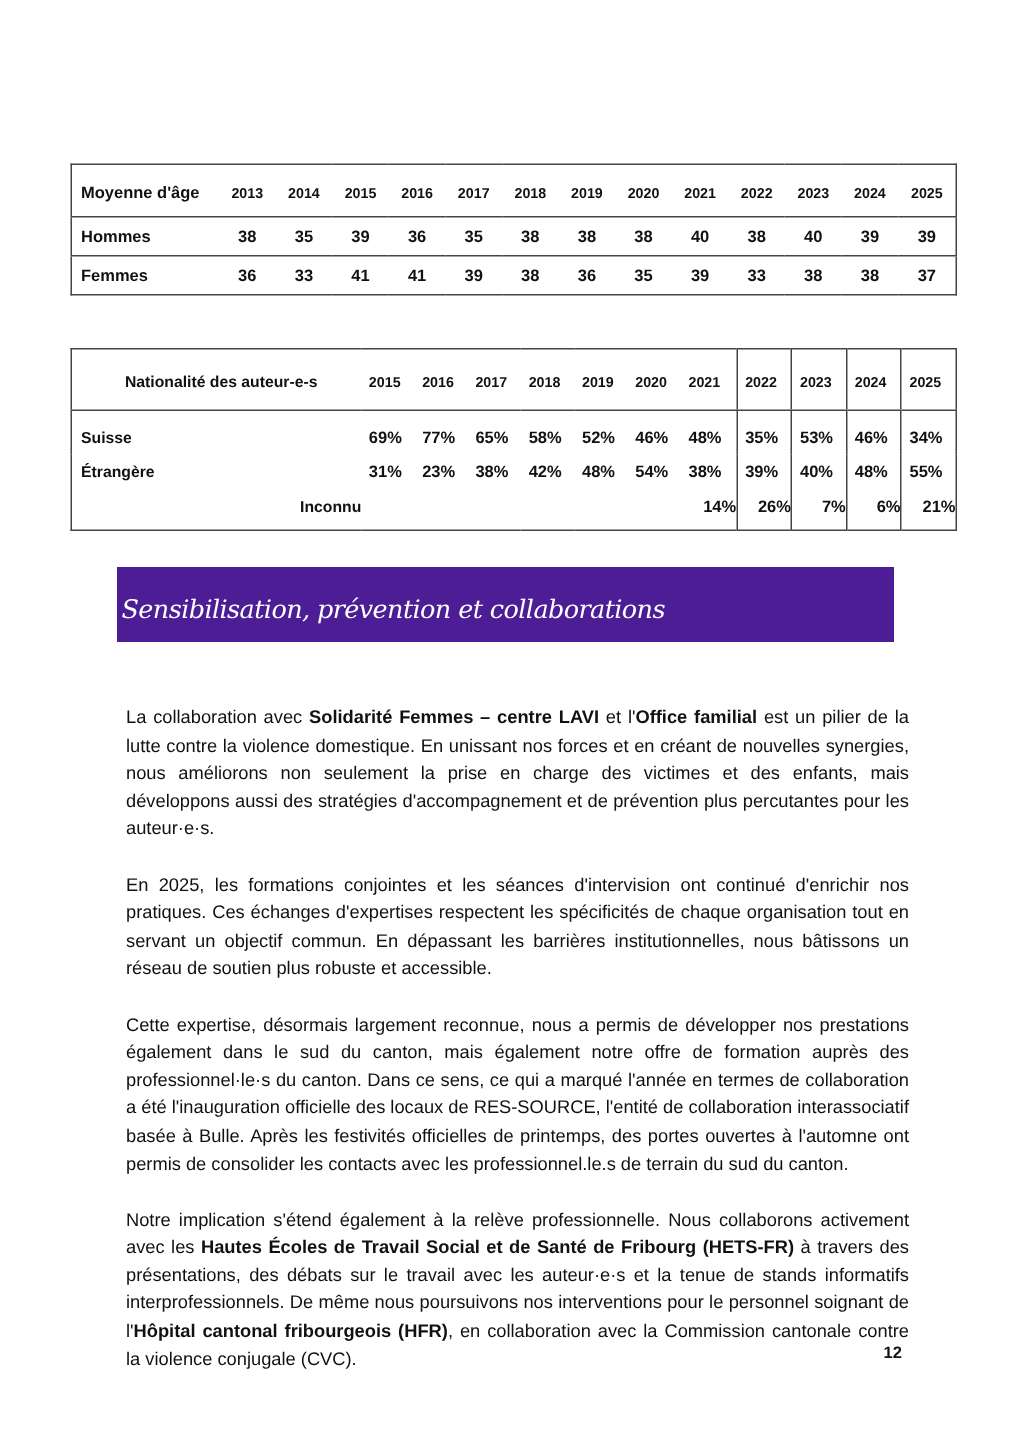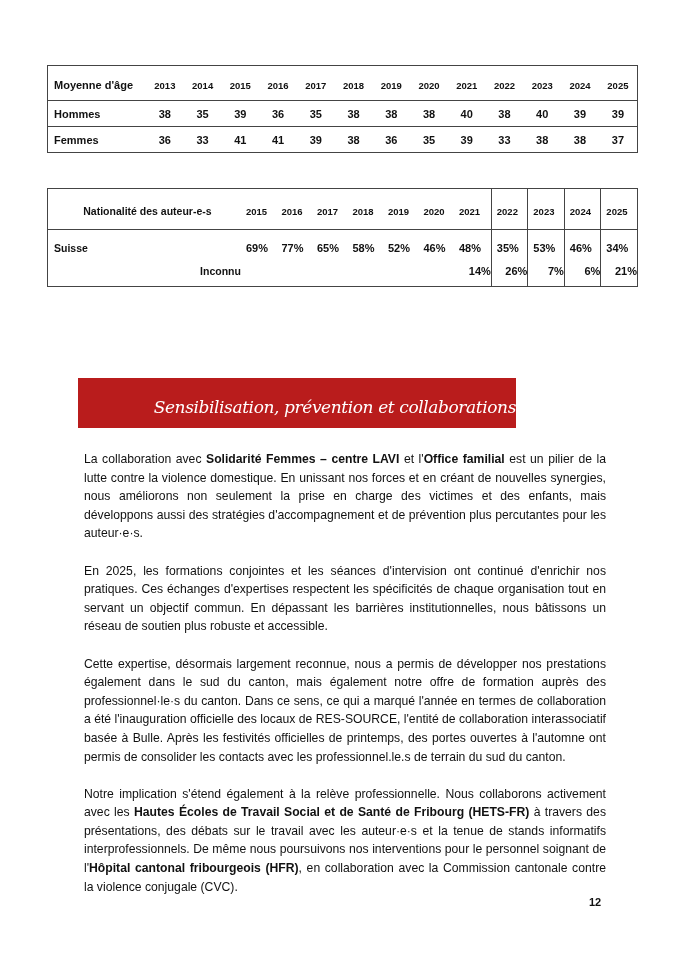--- a/index.html
+++ b/index.html
@@ -18,20 +18,21 @@
     .tbl {
       position: absolute;
       left: 47px;
       width: 591px;
       border: 1px solid #444;
       border-collapse: collapse;
       font-family: "Liberation Sans", sans-serif;
       font-size: 10.5px;
       font-weight: bold;
       color: #111;
+      margin-top: 44px;
     }
     #age-table { top: 65px; }
     #age-table td, #age-table th {
       padding: 0;
       height: 25px;
       vertical-align: middle;
       font-weight: bold;
     }
     #age-table th.label, #age-table td.label {
       text-align: left;
@@ -72,43 +73,42 @@
     #nat-table td.val { text-align: left; padding-left: 5px; font-size: 11px; }
     #nat-table tbody tr td { height: 23px; }
     #nat-table tbody tr:first-child td { padding-top: 6px; }
     #nat-table tbody tr:last-child td { padding-bottom: 4px; text-align: right; }
     #nat-table .vsep { border-left: 1px solid #444; }
 
     .banner {
       position: absolute;
       left: 78px;
       top: 378px;
-      width: 438px;
+      width: 518px;
       height: 50px;
-      background: #b91c1c;
+      background: #4c1d95;
       display: flex;
       align-items: center;
-      justify-content: flex-end;
     }
     .banner h2 {
       margin: 0;
       padding-left: 3px;
       padding-top: 8px;
       color: #ffffff;
       font-family: "DejaVu Serif", serif;
       font-style: italic;
       font-weight: normal;
       font-size: 17px;
       letter-spacing: -0.4px;
     }
 
     .body-text {
       position: absolute;
       left: 84px;
-      top: 450px;
+      top: 469px;
       width: 522px;
       font-family: "Liberation Sans", sans-serif;
       font-size: 12.2px;
       line-height: 18.6px;
       text-align: justify;
       color: #111;
     }
     .body-text p {
       margin: 0 0 18.6px 0;
     }
@@ -222,20 +222,34 @@
       <td class="val">58%</td>
       <td class="val">52%</td>
       <td class="val">46%</td>
       <td class="val">48%</td>
       <td class="val vsep">35%</td>
       <td class="val vsep">53%</td>
       <td class="val vsep">46%</td>
       <td class="val vsep">34%</td>
     </tr>
     <tr>
+      <td class="label">Étrangère</td>
+      <td class="val">31%</td>
+      <td class="val">23%</td>
+      <td class="val">38%</td>
+      <td class="val">42%</td>
+      <td class="val">48%</td>
+      <td class="val">54%</td>
+      <td class="val">38%</td>
+      <td class="val vsep">39%</td>
+      <td class="val vsep">40%</td>
+      <td class="val vsep">48%</td>
+      <td class="val vsep">55%</td>
+    </tr>
+    <tr>
       <td class="label">Inconnu</td>
       <td class="val"></td>
       <td class="val"></td>
       <td class="val"></td>
       <td class="val"></td>
       <td class="val"></td>
       <td class="val"></td>
       <td class="val">14%</td>
       <td class="val vsep">26%</td>
       <td class="val vsep">7%</td>

